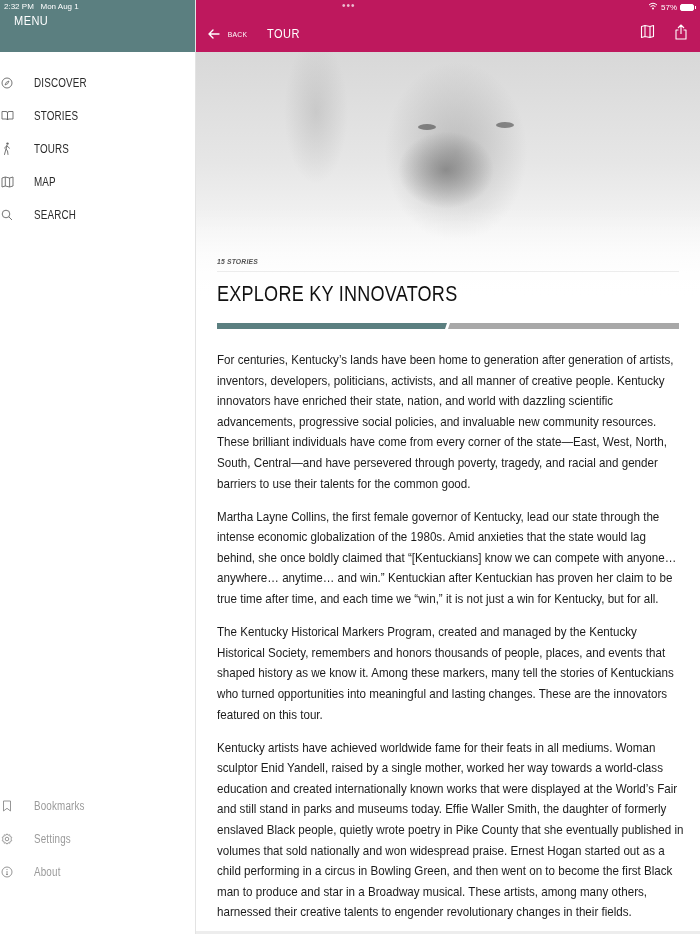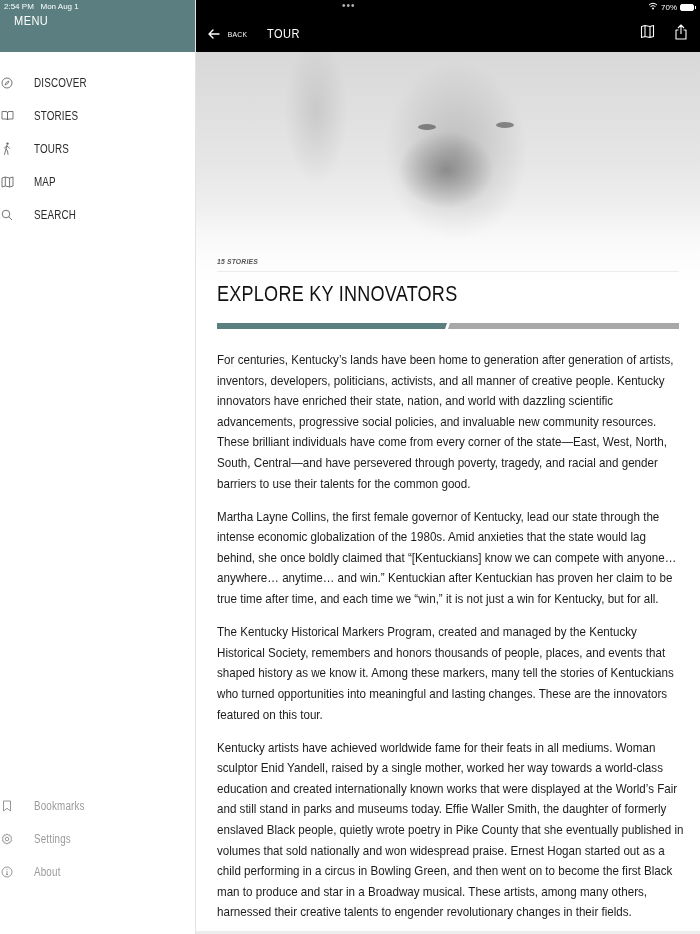--- a/index.html
+++ b/index.html
@@ -17,21 +17,21 @@
   .sidebar { position: absolute; left: 0; top: 0; width: 196px; height: 934px; background: #fff; border-right: 1px solid #e3e3e3; }
   .sidebar-header { height: 52px; background: #5b7f80; display: flex; align-items: center; padding: 0 14px 11px; }
   .sidebar-header span { color: #fff; font-family: "Liberation Sans Narrow", "Liberation Sans", sans-serif; font-size: 13px; letter-spacing: 0.5px; transform: scaleX(0.85); transform-origin: left; }
   .nav-main { position: absolute; top: 66px; left: 0; width: 196px; }
   .nav-item { height: 33px; display: flex; align-items: center; padding-left: 0; cursor: pointer; }
   .nav-item .icon { width: 14px; height: 14px; margin-right: 20px; display: flex; align-items: center; justify-content: center; }
   .nav-item .label { font-size: 12px; color: #2a2a2a; transform: scaleX(0.82); transform-origin: left; letter-spacing: 0.2px; }
   .nav-secondary { position: absolute; top: 789px; left: 0; width: 196px; }
   .nav-secondary .label { color: #9a9a9a; text-transform: none; }
 
-  .topbar { position: absolute; left: 196px; top: 0; width: 504px; height: 52px; background: #000000; }
+  .topbar { position: absolute; left: 196px; top: 0; width: 504px; height: 52px; background: #be185d; }
   .back-btn { position: absolute; left: 12px; top: 25px; display: flex; align-items: center; gap: 6px; cursor: pointer; }
   .back-btn .lbl { color: #fff; font-size: 8px; transform: scaleX(0.85); letter-spacing: 0.3px; }
   .tour-title { position: absolute; left: 71px; top: 26px; color: #fff; font-size: 13px; transform: scaleX(0.85); transform-origin: left; letter-spacing: 0.5px; }
   .top-icons { position: absolute; right: 12px; top: 24px; display: flex; gap: 19px; }
 
   .content { position: absolute; left: 196px; top: 52px; width: 504px; height: 882px; overflow: hidden; }
   .hero { position: absolute; left: 0; top: 0; width: 504px; height: 245px;
     background:
       radial-gradient(ellipse 60px 48px at 250px 118px, rgba(90,90,90,0.55), rgba(90,90,90,0) 80%),
       radial-gradient(ellipse 95px 120px at 260px 100px, rgba(140,140,140,0.45), rgba(140,140,140,0) 75%),
@@ -154,30 +154,30 @@
     </span>
     <span>
       <svg width="14" height="16" viewBox="0 0 14 16">
           <path d="M4.5 6 H2 V15 H12 V6 H9.5 M7 10 V1 M4 4 L7 1 L10 4" fill="none" stroke="#fff" stroke-width="1.1" stroke-linejoin="round"></path>
         </svg>
     </span>
   </div>
 </div>
 
 <div class="status-bar">
-  <span class="time"><span>2:54 PM</span>&nbsp;&nbsp;&nbsp;<span>Mon Aug 1</span></span>
+  <span class="time"><span>2:32 PM</span>&nbsp;&nbsp;&nbsp;<span>Mon Aug 1</span></span>
   <span class="dots">•••</span>
   <span class="right">
     <span>
       <svg width="10" height="8" viewBox="0 0 10 8">
           <path d="M1 3 Q5 -0.5 9 3 M2.5 4.6 Q5 2.4 7.5 4.6" fill="none" stroke="#fff" stroke-width="1"></path>
           <circle cx="5" cy="6.5" r="1" fill="#fff"></circle>
         </svg>
     </span>
-    <span>70%</span>
+    <span>57%</span>
     <span class="battery"></span>
   </span>
 </div>
 
 <div class="content">
   <div class="hero">
     <span class="eye" style="left:222px;top:72px;"></span>
     <span class="eye" style="left:300px;top:70px;"></span>
     <div class="fade"></div>
   </div>

